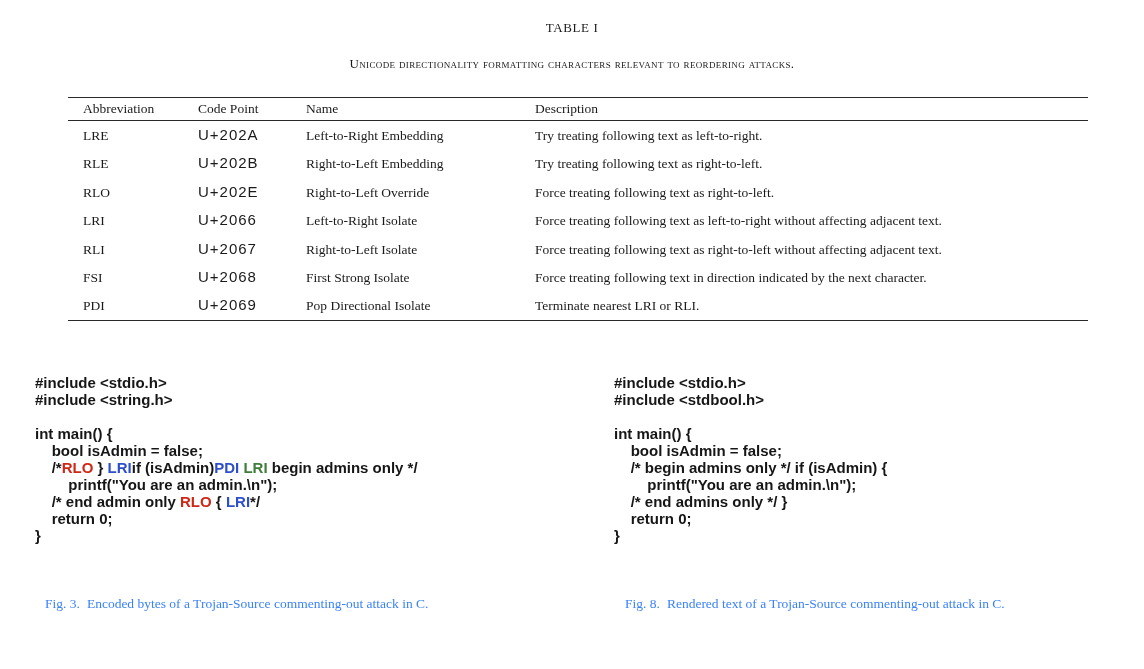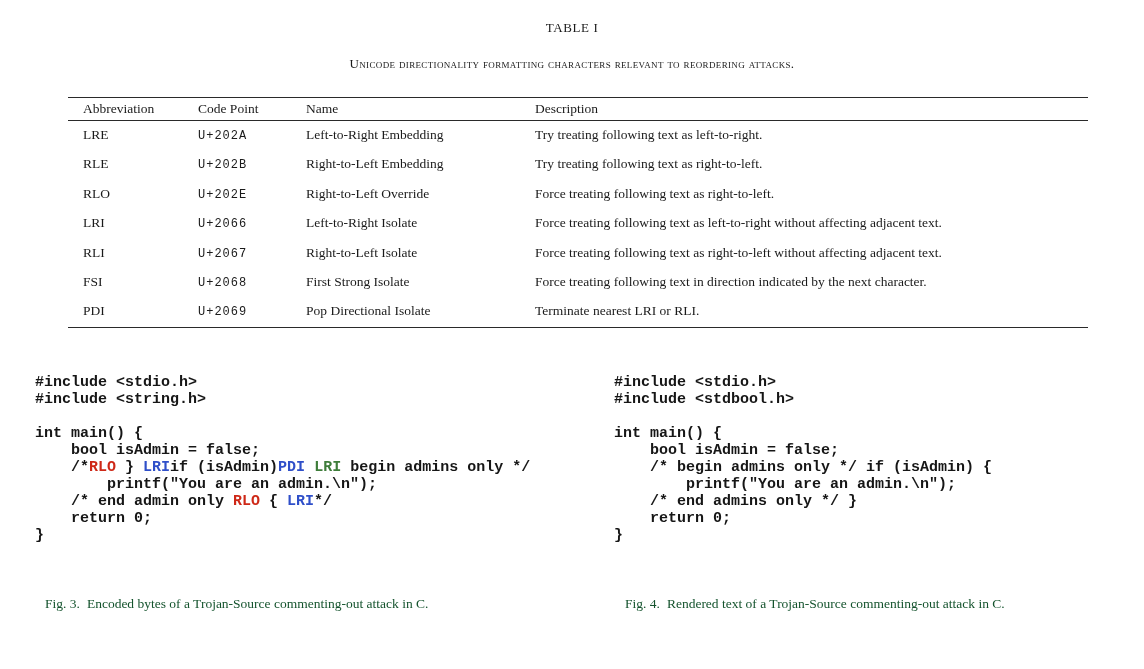--- a/index.html
+++ b/index.html
@@ -46,39 +46,39 @@
     font-size: 13.5px;
     line-height: 17.4px;
     padding: 5px 0;
     vertical-align: baseline;
   }
   .bidi-table tbody tr:last-child td { border-bottom: 1.6px solid #2a2a2a; }
   .bidi-table .c0 { width: 130px; padding-left: 15px; }
   .bidi-table .c1 { width: 108px; }
   .bidi-table .c2 { width: 229px; }
   .bidi-table td.c1 {
-    font-family: Liberation Mono, monospace;
-    font-size: 12px;
+    font-family: Liberation Sans, sans-serif;
+    font-size: 15px;
     letter-spacing: 1px;
   }
   
   .code {
     position: absolute;
-    font-family: Liberation Mono, monospace;
+    font-family: Liberation Sans, sans-serif;
     font-size: 15px;
     font-weight: bold;
     line-height: 17px;
     white-space: pre;
     color: #161616;
   }
   #fig3-code { left: 35px; top: 374px; }
   #fig4-code { left: 614px; top: 374px; }
   .code-line { min-height: 17px; }
   
-  .fig-caption { position: absolute; font-size: 13.5px; color: #14532d; white-space: nowrap; }
+  .fig-caption { position: absolute; font-size: 13.5px; color: #3b82f6; white-space: nowrap; }
   #fig3-caption { left: 45px; top: 596px; }
   #fig4-caption { left: 625px; top: 596px; }
   .caption-label { margin-right: 7px; }
 </style>
 </head>
 <body>
 
 <div class="page">
 
   <header class="table-head">
@@ -142,16 +142,16 @@
   </table>
 
   <div class="code" id="fig3-code"><div class="code-line"><span>#include &lt;stdio.h&gt;</span></div><div class="code-line"><span>#include &lt;string.h&gt;</span></div><div class="code-line"> </div><div class="code-line"><span>int main() {</span></div><div class="code-line"><span>    bool isAdmin = false;</span></div><div class="code-line"><span>    /*</span><span style="color: rgb(206, 40, 23);">RLO</span><span> } </span><span style="color: rgb(47, 79, 201);">LRI</span><span>if (isAdmin)</span><span style="color: rgb(47, 79, 201);">PDI</span><span> </span><span style="color: rgb(62, 125, 58);">LRI</span><span> begin admins only */</span></div><div class="code-line"><span>        printf("You are an admin.\n");</span></div><div class="code-line"><span>    /* end admin only </span><span style="color: rgb(206, 40, 23);">RLO</span><span> { </span><span style="color: rgb(47, 79, 201);">LRI</span><span>*/</span></div><div class="code-line"><span>    return 0;</span></div><div class="code-line"><span>}</span></div></div>
   <div class="code" id="fig4-code"><div class="code-line"><span>#include &lt;stdio.h&gt;</span></div><div class="code-line"><span>#include &lt;stdbool.h&gt;</span></div><div class="code-line"> </div><div class="code-line"><span>int main() {</span></div><div class="code-line"><span>    bool isAdmin = false;</span></div><div class="code-line"><span>    /* begin admins only */ if (isAdmin) {</span></div><div class="code-line"><span>        printf("You are an admin.\n");</span></div><div class="code-line"><span>    /* end admins only */ }</span></div><div class="code-line"><span>    return 0;</span></div><div class="code-line"><span>}</span></div></div>
 
   <div class="fig-caption" id="fig3-caption">
     <span class="caption-label">Fig. 3.</span><span>Encoded bytes of a Trojan-Source commenting-out attack in C.</span>
   </div>
 
   <div class="fig-caption" id="fig4-caption">
-    <span class="caption-label">Fig. 4.</span><span>Rendered text of a Trojan-Source commenting-out attack in C.</span>
+    <span class="caption-label">Fig. 8.</span><span>Rendered text of a Trojan-Source commenting-out attack in C.</span>
   </div>
 
 </div>
 
 </body></html>

